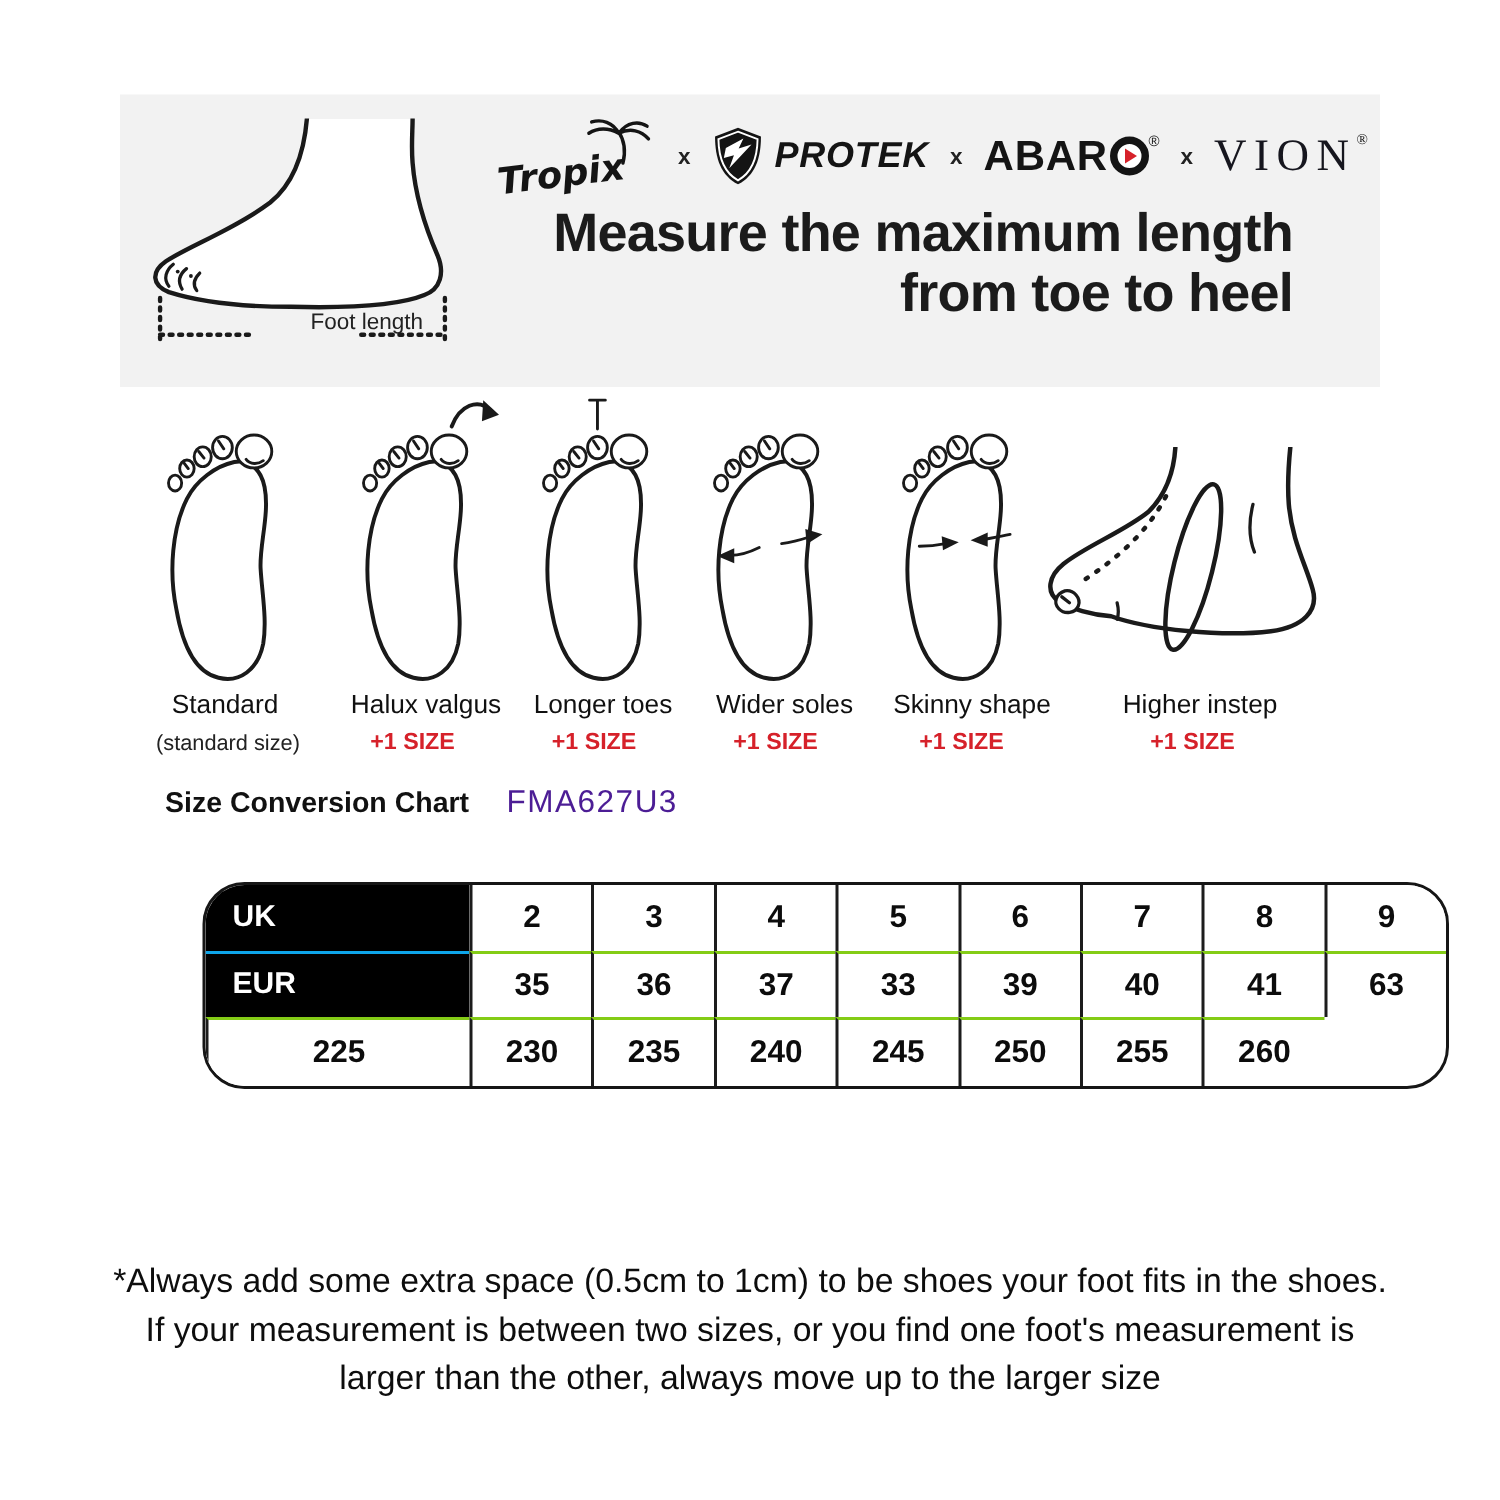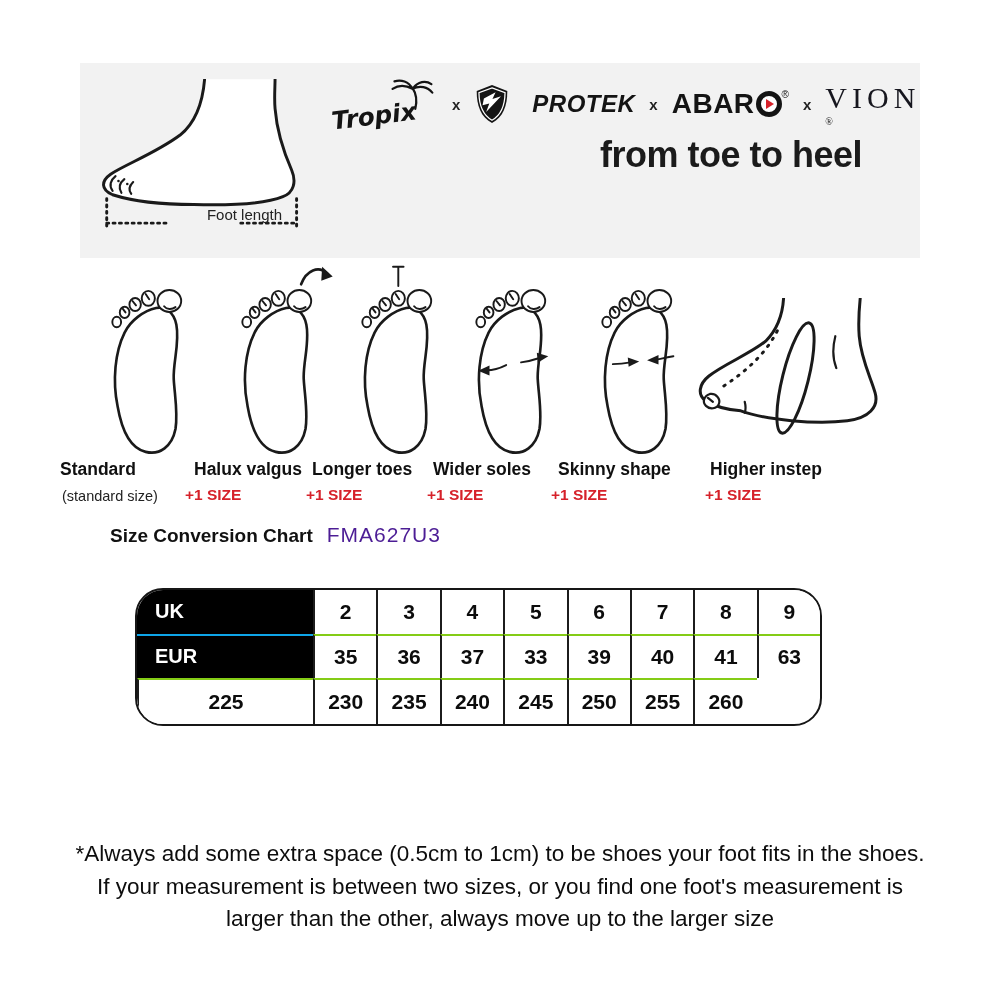--- a/index.html
+++ b/index.html
@@ -7,51 +7,51 @@
   .page { position:relative; width:1000px; height:1000px; background:#fff; overflow:hidden;
           font-family:"Liberation Sans", sans-serif; color:#111; }
 
   
   .hero { position:absolute; left:80px; top:63px; width:840px; height:195px; background:#f2f2f2; }
   .foot-diagram { position:absolute; left:14px; top:16px; }
   .foot-length-label { position:absolute; left:82px; top:143px; width:120px; text-align:right;
           font-size:15px; color:#222; }
   .brand-row { position:absolute; left:252px; top:8px; height:66px; display:flex; align-items:center; gap:13px; }
   .brand-sep { font-size:15px; font-weight:bold; color:#222; padding:0 1px; }
-  .brand-protek { display:flex; align-items:center; gap:22px; }
+  .brand-protek { display:flex; align-items:center; gap:6px; }
   .protek-text { font-size:24px; font-weight:bold; font-style:italic; letter-spacing:.5px; color:#141414; }
   .brand-abaro { display:flex; align-items:flex-start; }
   .abaro-text { font-size:28px; font-weight:bold; letter-spacing:.5px; color:#141414; }
   .abaro-o { width:26px; height:26px; border:5.5px solid #141414; border-radius:50%;
           display:inline-flex; align-items:center; justify-content:center; background:#fff; margin:3px 0 0 1px; }
   .abaro-o .tri { width:0; height:0; border-left:8px solid #d6212a;
           border-top:5px solid transparent; border-bottom:5px solid transparent; margin-left:2px; }
   .reg-mark { font-size:10px; color:#141414; margin-top:1px; }
-  .brand-vion { display:flex; align-items:flex-start; font-family:"Liberation Serif", serif;flex-direction:column; }
+  .brand-vion { display:flex; align-items:flex-start; font-family:"Liberation Serif", serif; }
   .vion-text { font-size:30px; letter-spacing:5px; color:#16161e; }
   .hero-title { position:absolute; right:58px; top:72px; text-align:right;
           font-size:36px; line-height:40px; font-weight:bold; letter-spacing:-0.5px; color:#1b1b1b; }
 
   
   .foot-fig { position:absolute; }
   .ln { fill:none; stroke:#1a1a1a; stroke-width:3; stroke-linecap:round; stroke-linejoin:round; }
   .fillw { fill:#fff; }
   .thin { stroke-width:2.2; }
-  .ft-name { position:absolute; top:459px; width:180px; transform:translateX(-50%); 
-          font-size:17.5px; font-weight:bold; color:#101010; }
-  .ft-note { position:absolute; top:486px; width:180px; transform:translateX(-50%); 
+  .ft-name { position:absolute; top:459px; width:180px; transform:translateX(-50%); text-align:center;
+          font-size:17.5px; font-weight:normal; color:#101010; }
+  .ft-note { position:absolute; top:486px; width:180px; transform:translateX(-50%); text-align:center;
           font-size:15.5px; font-weight:bold; color:#d6212a; }
   .ft-note.std { color:#222; font-weight:normal; font-size:14.5px; top:488px; }
 
   
-  .chart-head { position:absolute; left:110px; top:523px; display:flex; align-items:baseline; gap:14px; }
+  .chart-head { position:absolute; left:110px; top:523px; display:flex; align-items:baseline; gap:25px; }
   .chart-title { font-size:19px; font-weight:bold; color:#111; }
   .chart-code { font-size:21px; font-weight:normal; letter-spacing:1px; color:#4c1d95; }
 
-  .size-table { position:absolute; left:135px; top:588px; width:687px; height:138px;
+  .size-table { position:absolute; left:135px; top:588px; width:831px; height:138px;
           border:2.5px solid #161616; border-radius:28px; overflow:hidden; background:#fff;
           display:grid; grid-template-columns:176px repeat(8, 1fr); grid-template-rows:1fr 1.02fr 1.06fr; }
   .st-label { background:#000; color:#fff; display:flex; align-items:center;
           padding-left:18px; font-weight:bold; font-size:20px; }
   .st-label.sep { border-top:2px solid #0ea5e9; }
   .st-label.small { font-size:19px; line-height:21px; padding-right:4px; }
   .st-cell { display:flex; align-items:center; justify-content:center;
           font-weight:bold; font-size:21px; color:#0c0c0c; border-left:2px solid #1c1c1c; background:#fff; }
   .st-cell.sep { border-top:2px solid #84cc16; }
 
@@ -121,20 +121,21 @@
 
       <span class="brand-sep">x</span>
 
       <span class="brand-vion">
         <span class="vion-text">VION</span>
         <span class="reg-mark">®</span>
       </span>
     </div>
 
     <div class="hero-title">
+      <div>Measure the maximum length</div>
       <div>from toe to heel</div>
     </div>
   </div>
 
   <svg class="foot-fig" style="left:98px; top:258px;" width="112" height="200" viewBox="0 -28 125 228">
     <use href="#sole-foot" x="0" y="-28" width="125" height="228"></use>
   </svg>
 
   <svg class="foot-fig" style="left:228px; top:258px;" width="112" height="200" viewBox="0 -28 125 228">
     <use href="#sole-foot" x="0" y="-28" width="125" height="228"></use>

